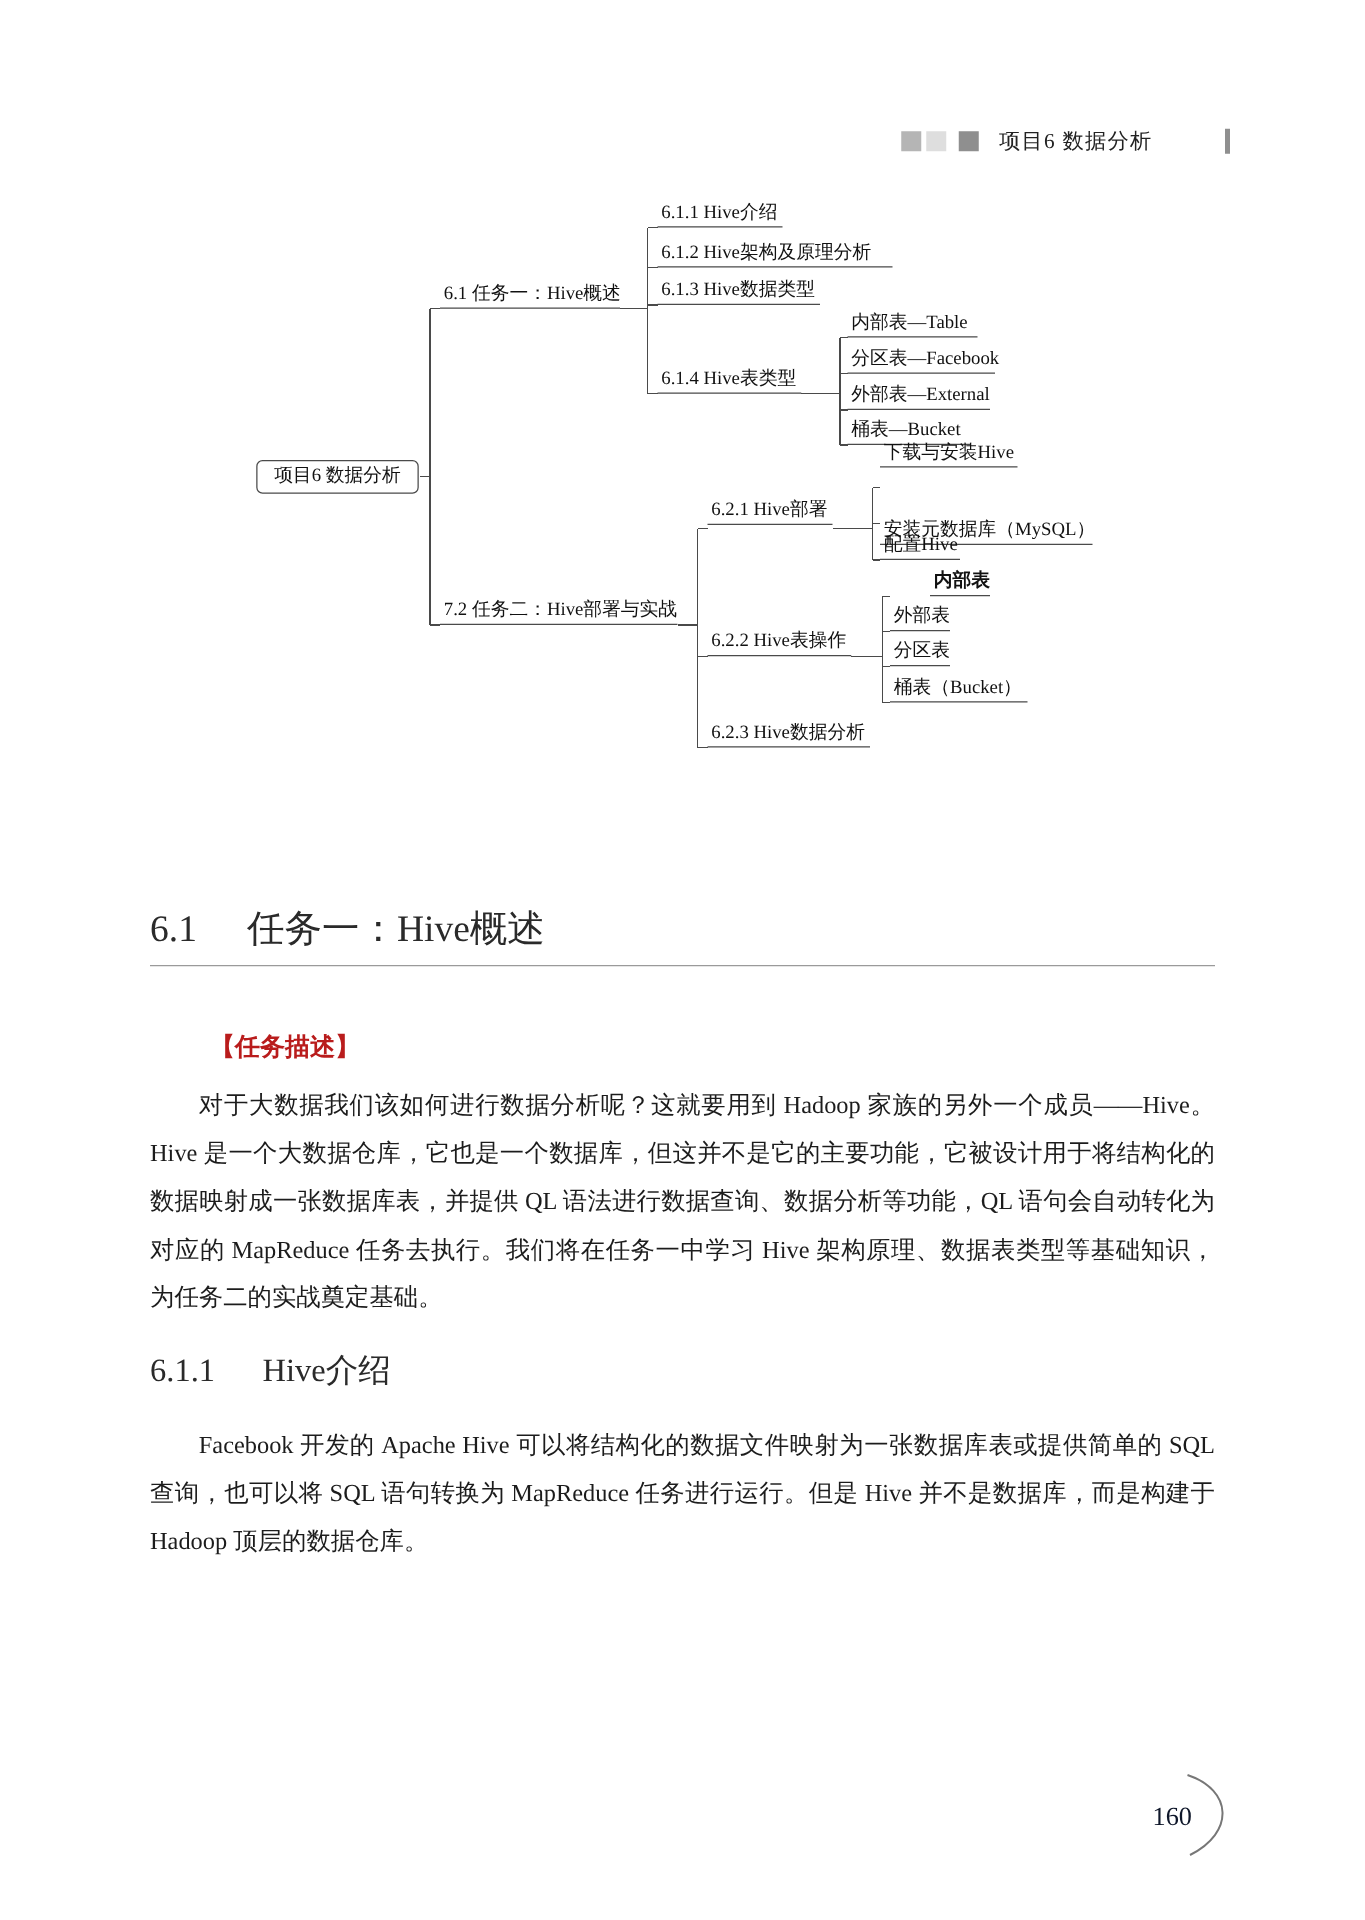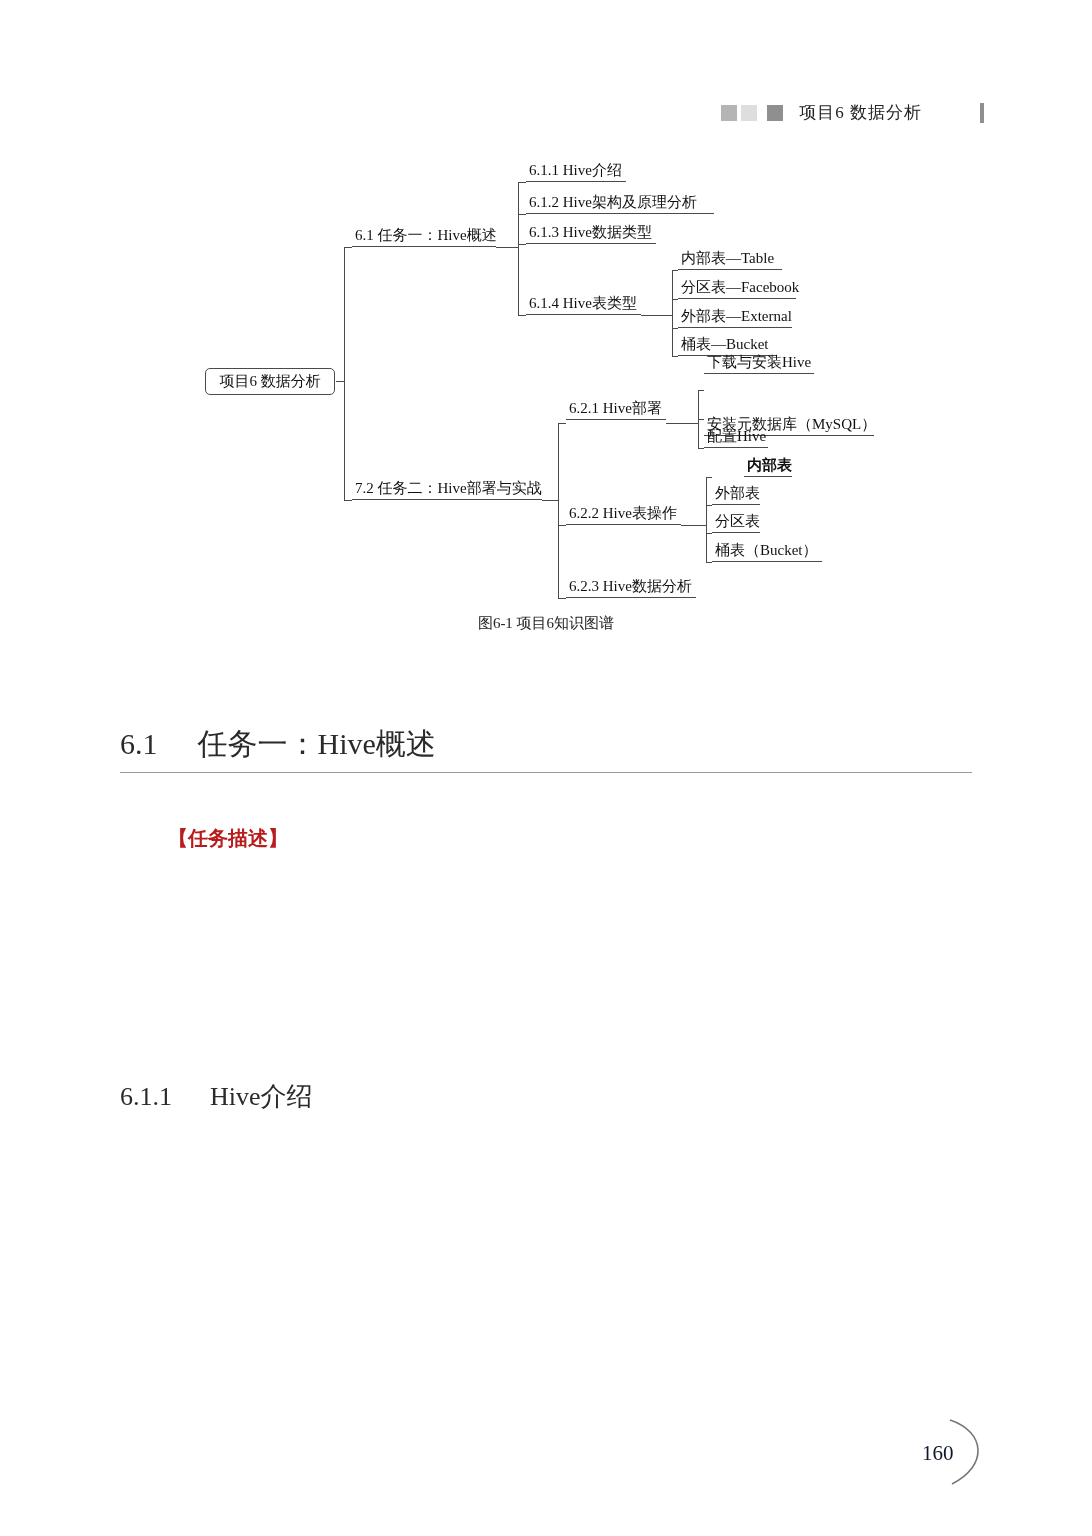--- a/index.html
+++ b/index.html
@@ -143,36 +143,37 @@
   <div class="mnode" style="left:704px; top:426px; width:64px;">配置Hive</div>
 
   <div class="mnode" style="left:566px; top:503px; width:115px;">6.2.2 Hive表操作</div>
   <div class="mnode" style="left:744px; top:455px; width:48px;font-weight:bold;">内部表</div>
   <div class="mnode" style="left:712px; top:483px; width:48px;">外部表</div>
   <div class="mnode" style="left:712px; top:511px; width:48px;">分区表</div>
   <div class="mnode" style="left:712px; top:540px; width:110px;">桶表（Bucket）</div>
 
   <div class="mnode" style="left:566px; top:576px; width:130px;">6.2.3 Hive数据分析</div>
 
-  <div class="fig-caption">图6-1 项目6知识图谱</div>
 
   <div class="section-heading">
     <div class="section-line">
       <span class="section-num">6.1</span><span>任务一：Hive概述</span>
     </div>
     <hr class="section-rule">
   </div>
 
   <div class="task-desc">【任务描述】</div>
 
+  <p class="body-par p1">对于大数据我们该如何进行数据分析呢？这就要用到 Hadoop 家族的另外一个成员——Hive。Hive 是一个大数据仓库，它也是一个数据库，但这并不是它的主要功能，它被设计用于将结构化的数据映射成一张数据库表，并提供 QL 语法进行数据查询、数据分析等功能，QL 语句会自动转化为对应的 MapReduce 任务去执行。我们将在任务一中学习 Hive 架构原理、数据表类型等基础知识，为任务二的实战奠定基础。</p>
 
   <div class="subsection-heading">
     <span class="subsection-num">6.1.1</span><span>Hive介绍</span>
   </div>
 
+  <p class="body-par p2">Facebook 开发的 Apache Hive 可以将结构化的数据文件映射为一张数据库表或提供简单的 SQL 查询，也可以将 SQL 语句转换为 MapReduce 任务进行运行。但是 Hive 并不是数据库，而是构建于 Hadoop 顶层的数据仓库。</p>
 
 
   <div class="pageno">160</div>
   <svg class="pageno-swoosh" viewBox="0 0 60 72">
     <path d="M12 4 C 48 16, 50 50, 14 68"></path>
   </svg>
 
 </div>
 
 </body></html>

